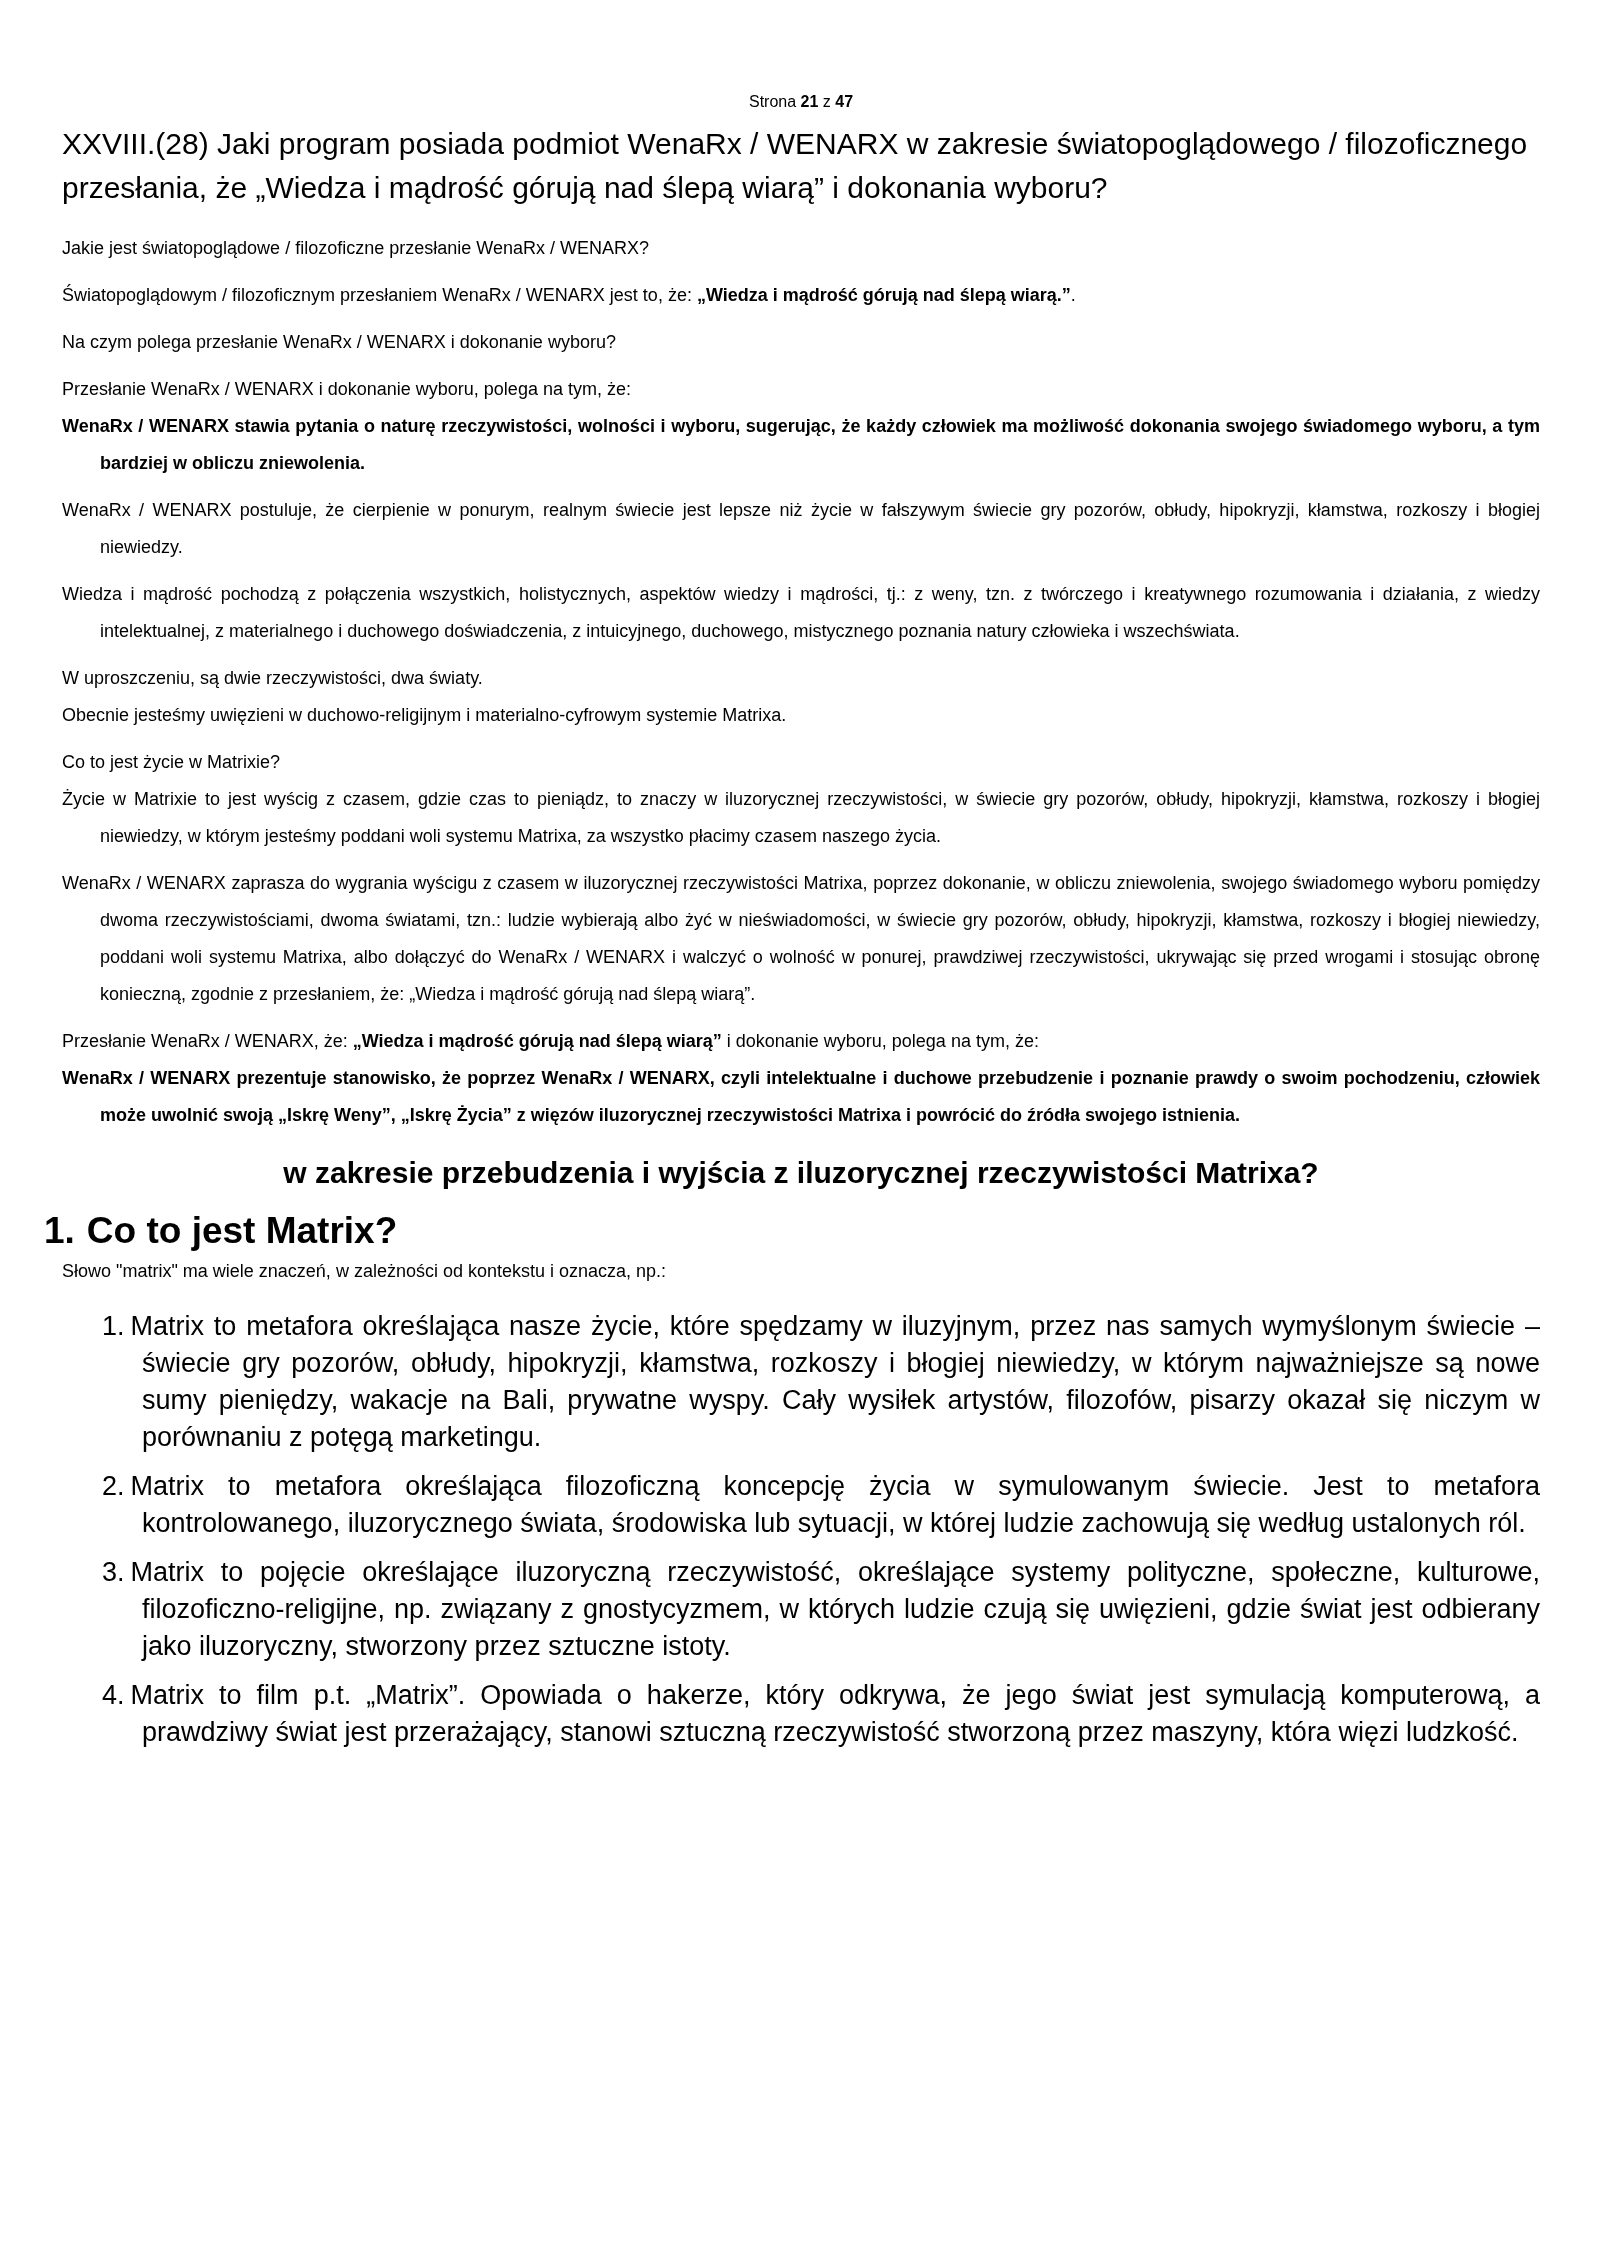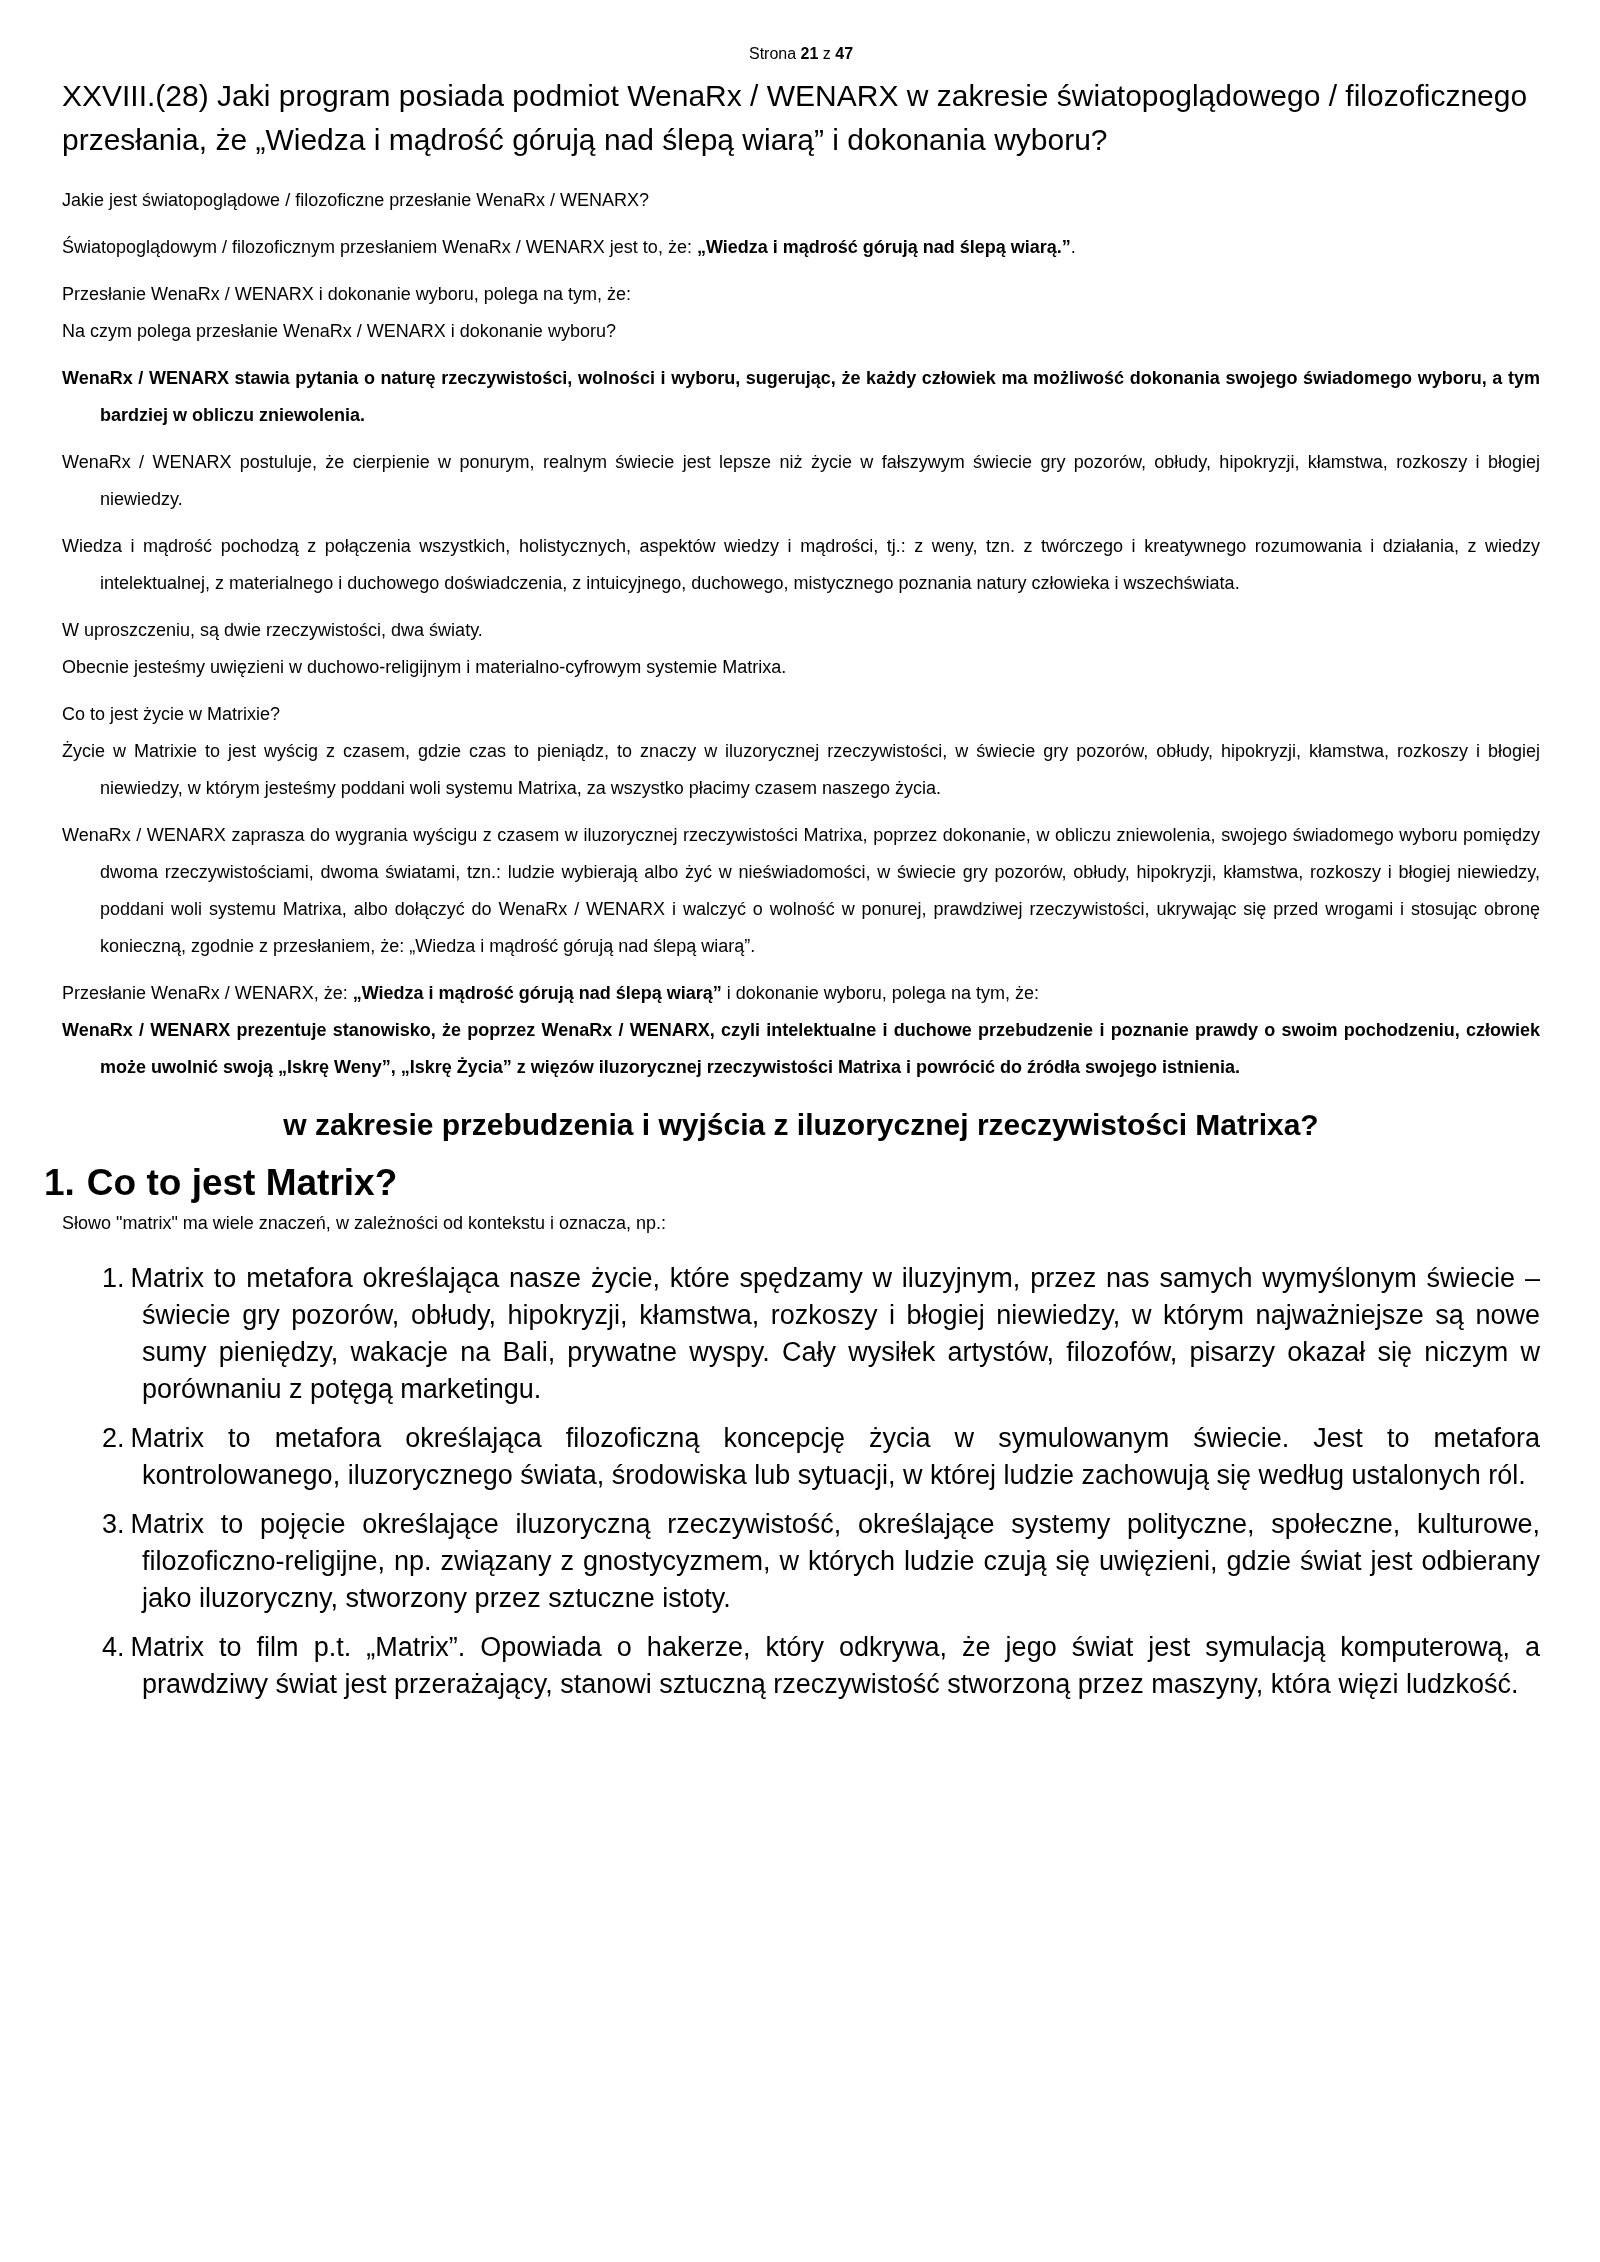--- a/index.html
+++ b/index.html
@@ -9,20 +9,21 @@
   }
   body {
     width: 1600px;
     height: 2262px;
     overflow: hidden;
     color: #000000;
     font-family: "Liberation Sans", "DejaVu Sans", sans-serif;
   }
   .page {
     padding: 44px 60px 0 62px;
+    margin-top: 48px;
   }
   .page-num {
     text-align: center;
     font-size: 16px;
     line-height: 20px;
     margin-bottom: 10px;
   }
   .page-num b { font-weight: bold; }
   h1.doc-title {
     font-size: 30px;
@@ -86,23 +87,23 @@
     <span>z</span>
     <b>47</b>
   </div>
 
   <h1 class="doc-title">XXVIII.(28) Jaki program posiada podmiot WenaRx / WENARX w zakresie światopoglądowego / filozoficznego przesłania, że „Wiedza i mądrość górują nad ślepą wiarą” i dokonania wyboru?</h1>
 
   <p class="para">Jakie jest światopoglądowe / filozoficzne przesłanie WenaRx / WENARX?</p>
 
   <p class="para hang"><span>Światopoglądowym / filozoficznym przesłaniem WenaRx / WENARX jest to, że: </span><span class="inline-bold">„Wiedza i mądrość górują nad ślepą wiarą.”</span><span>.</span></p>
 
+  <p class="para">Na czym polega przesłanie WenaRx / WENARX i dokonanie wyboru?</p>
+
   <p class="para tight">Przesłanie WenaRx / WENARX i dokonanie wyboru, polega na tym, że:</p>
-
-  <p class="para">Na czym polega przesłanie WenaRx / WENARX i dokonanie wyboru?</p>
   <p class="para hang bold-block">WenaRx / WENARX stawia pytania o naturę rzeczywistości, wolności i wyboru, sugerując, że każdy człowiek ma możliwość dokonania swojego świadomego wyboru, a tym bardziej w obliczu zniewolenia.</p>
 
   <p class="para hang">WenaRx / WENARX postuluje, że cierpienie w ponurym, realnym świecie jest lepsze niż życie w fałszywym świecie gry pozorów, obłudy, hipokryzji, kłamstwa, rozkoszy i błogiej niewiedzy.</p>
 
   <p class="para hang">Wiedza i mądrość pochodzą z połączenia wszystkich, holistycznych, aspektów wiedzy i mądrości, tj.: z weny, tzn. z twórczego i kreatywnego rozumowania i działania, z wiedzy intelektualnej, z materialnego i duchowego doświadczenia, z intuicyjnego, duchowego, mistycznego poznania natury człowieka i wszechświata.</p>
 
   <p class="para tight">W uproszczeniu, są dwie rzeczywistości, dwa światy.</p>
   <p class="para">Obecnie jesteśmy uwięzieni w duchowo-religijnym i materialno-cyfrowym systemie Matrixa.</p>
 
   <p class="para tight">Co to jest życie w Matrixie?</p>

